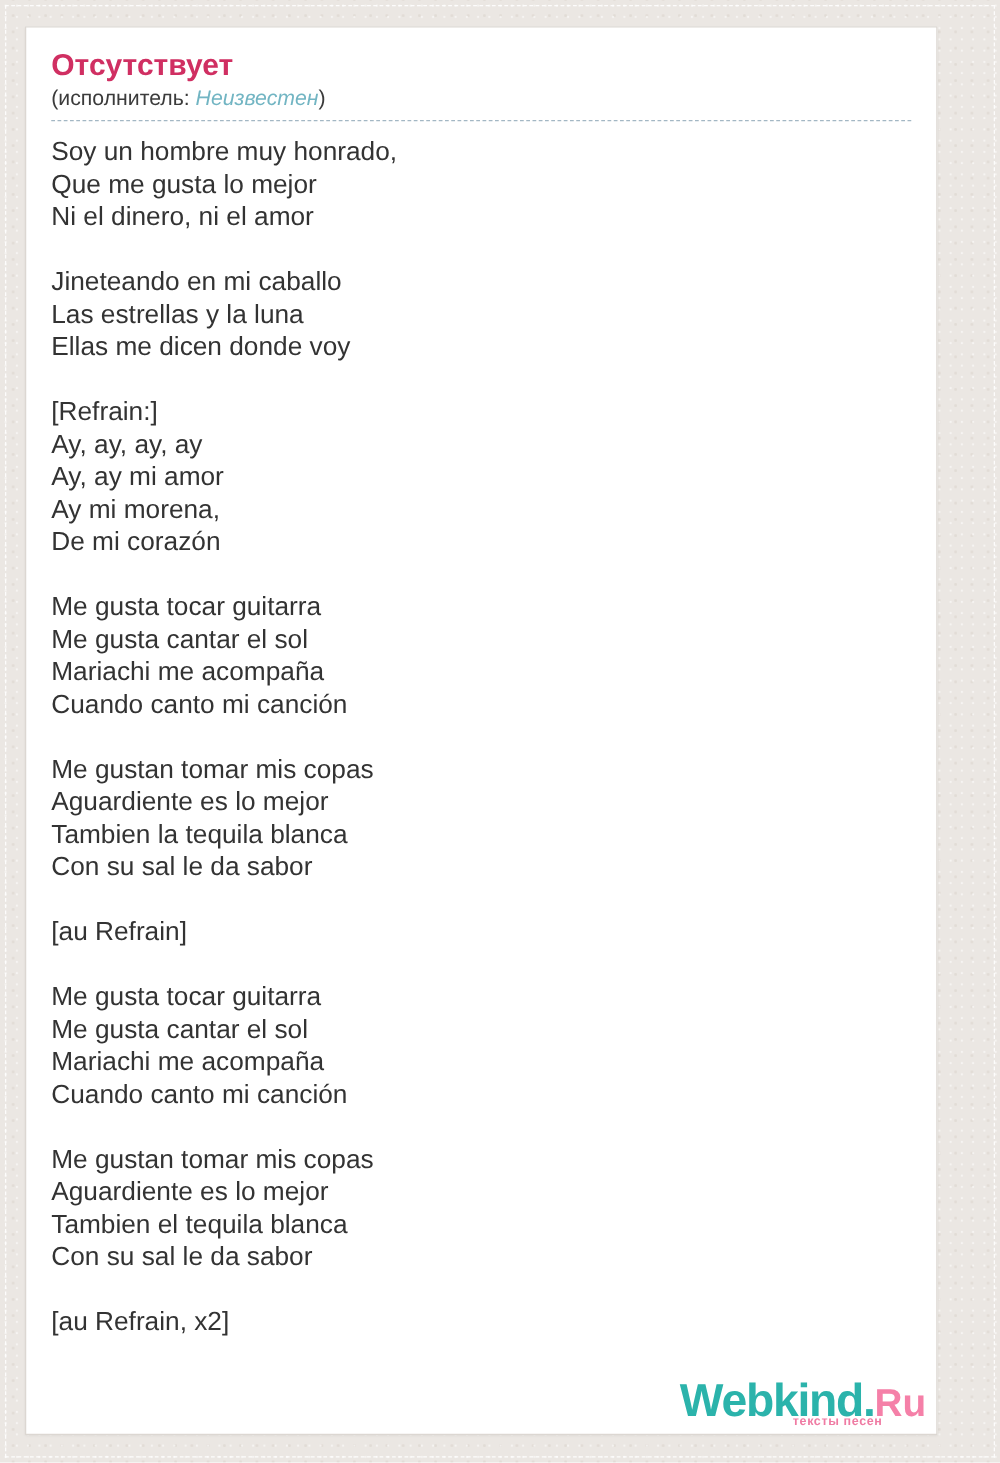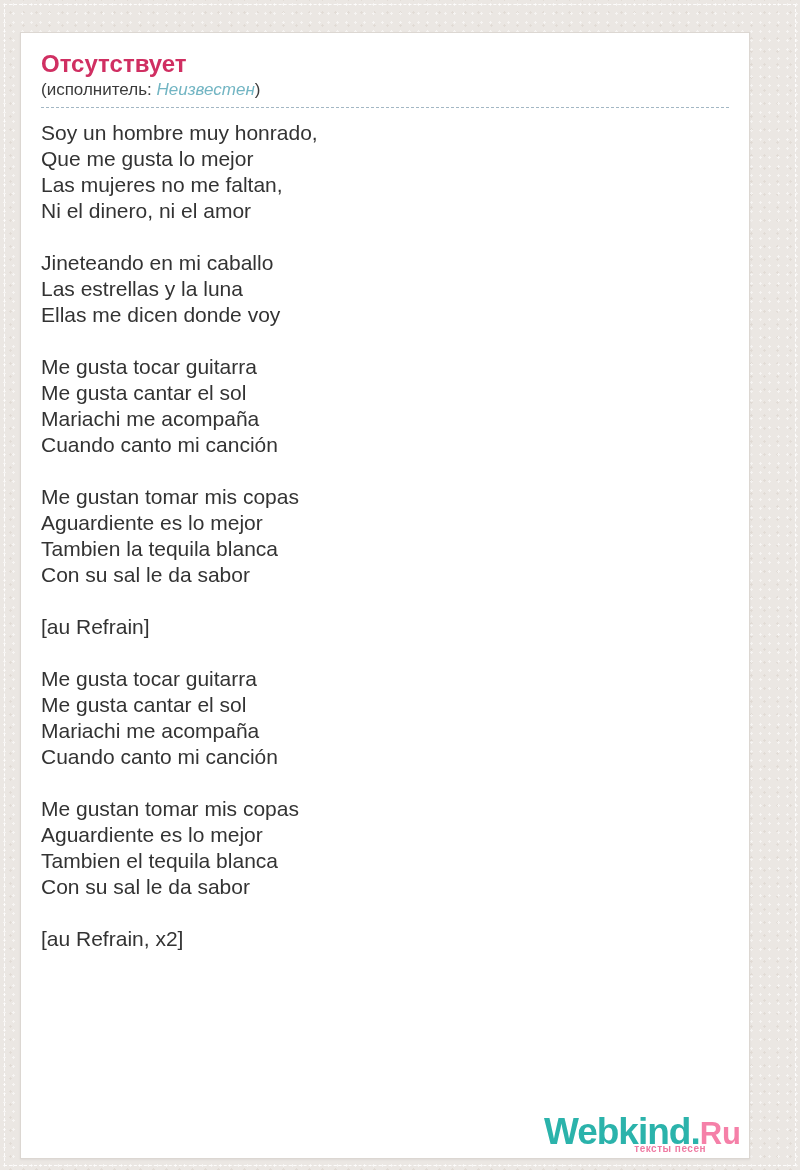--- a/index.html
+++ b/index.html
@@ -19,21 +19,21 @@
   .stitch-frame {
     position: absolute;
     inset: 4px;
     border: 1px dashed rgba(255,255,255,0.9);
     pointer-events: none;
   }
 
   .card {
     position: absolute;
     left: 20px;
-    top: 32px;
+    top: 21px;
     width: 730px;
     height: 1127px;
     background: #ffffff;
     border: 1px solid #dcd7d2;
     box-shadow: 0 1px 2px rgba(0,0,0,0.06);
     padding: 16px 20px 0 20px;
   }
 
   .page-header {
     border-bottom: 1px dashed #a3b7c4;
@@ -106,27 +106,33 @@
     <h1 class="page-title" style="color: rgb(208, 47, 98);">Отсутствует</h1>
     <div class="artist-line">
       <span>(исполнитель: </span><a class="artist-link" style="color: rgb(114, 181, 195);">Неизвестен</a><span>)</span>
     </div>
   </div>
 
   <div class="lyrics">
       <div class="stanza">
         <div class="lyrics-line">Soy un hombre muy honrado,</div>
         <div class="lyrics-line">Que me gusta lo mejor</div>
-        <div class="lyrics-line">Las mujeres no me faltan,</div>
         <div class="lyrics-line">Ni el dinero, ni el amor</div>
       </div>
       <div class="stanza">
         <div class="lyrics-line">Jineteando en mi caballo</div>
         <div class="lyrics-line">Las estrellas y la luna</div>
         <div class="lyrics-line">Ellas me dicen donde voy</div>
+      </div>
+      <div class="stanza">
+        <div class="lyrics-line">[Refrain:]</div>
+        <div class="lyrics-line">Ay, ay, ay, ay</div>
+        <div class="lyrics-line">Ay, ay mi amor</div>
+        <div class="lyrics-line">Ay mi morena,</div>
+        <div class="lyrics-line">De mi corazón</div>
       </div>
       <div class="stanza">
         <div class="lyrics-line">Me gusta tocar guitarra</div>
         <div class="lyrics-line">Me gusta cantar el sol</div>
         <div class="lyrics-line">Mariachi me acompaña</div>
         <div class="lyrics-line">Cuando canto mi canción</div>
       </div>
       <div class="stanza">
         <div class="lyrics-line">Me gustan tomar mis copas</div>
         <div class="lyrics-line">Aguardiente es lo mejor</div>

